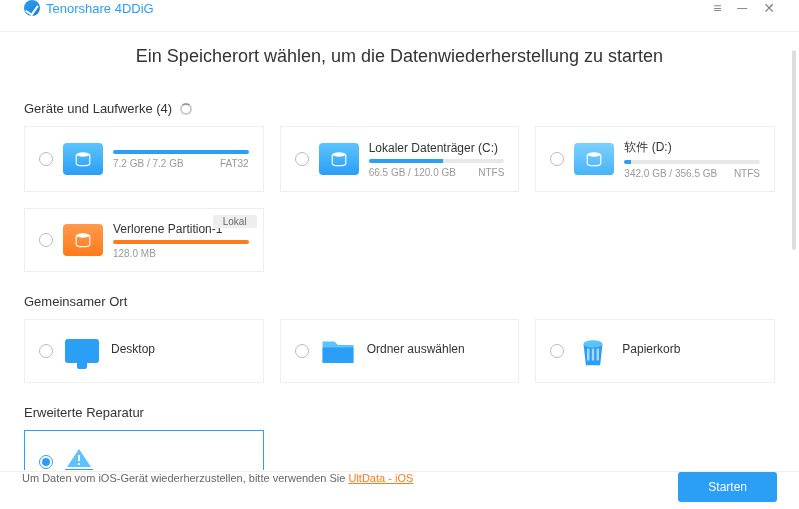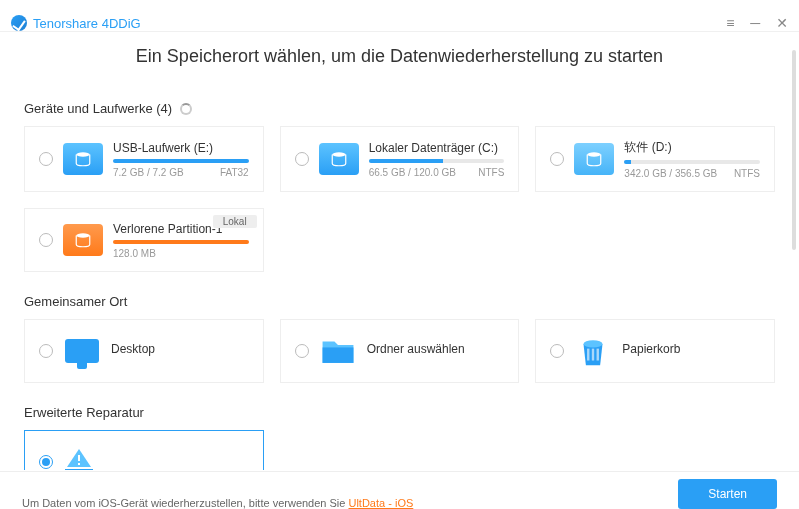--- a/index.html
+++ b/index.html
@@ -1,17 +1,17 @@
 <!DOCTYPE html>
 <html><head>
 <meta charset="utf-8">
 <style>
 *{box-sizing:border-box;margin:0;padding:0;font-family:-apple-system,BlinkMacSystemFont,"Segoe UI",Arial,sans-serif}
 body{background:#fff;width:799px;height:509px;overflow:hidden;font-size:12px;color:#333}
-.titlebar{height:32px;display:flex;align-items:flex-end;justify-content:space-between;padding:0 11px;border-bottom:1px solid #f0f0f0}
+.titlebar{height:32px;display:flex;align-items:flex-start;justify-content:space-between;padding:0 24px;border-bottom:1px solid #f0f0f0}
 .brand{display:flex;align-items:center;gap:6px}
 .logo{width:16px;height:16px;border-radius:50%;background:linear-gradient(135deg,#2a9ff5,#1c7fd4);position:relative}
 .logo:after{content:"";position:absolute;left:4px;top:3px;width:6px;height:10px;border:2px solid #fff;border-left:0;border-top:0;transform:rotate(35deg)}
 .brand-name{color:#2a9ff5;font-size:13px;font-weight:500}
 .win-ctrl{display:flex;gap:16px;color:#888}
 .win-ctrl span{cursor:pointer;font-size:14px}
 .main{padding:14px 24px 0 24px;height:438px;overflow-y:auto}
 .title{text-align:center;font-size:18px;color:#333;margin-bottom:34px}
 .section-head{font-size:13px;color:#333;margin-bottom:10px;display:flex;align-items:center;gap:8px}
 .spin{width:12px;height:12px;border:2px solid #ccc;border-top-color:#999;border-radius:50%;display:inline-block}
@@ -34,21 +34,21 @@
 .f-blue{background:#2a9ff5}
 .f-orange{background:#ff7a1a}
 .meta{display:flex;justify-content:space-between;font-size:10px;color:#999}
 .badge{position:absolute;top:6px;right:6px;background:#eee;color:#666;font-size:10px;padding:1px 10px;border-radius:2px}
 .loc-icon{width:38px;height:32px;flex:0 0 38px;display:flex;align-items:center;justify-content:center}
 .mon{width:34px;height:24px;background:#2a9ff5;border-radius:3px;position:relative}
 .mon:after{content:"";position:absolute;bottom:-6px;left:12px;width:10px;height:6px;background:#2a9ff5;border-radius:0 0 2px 2px}
 .trash svg,.folder svg,.advi svg{width:32px;height:32px}
 .a-card{width:240px}
 .a-text{font-size:11.5px;color:#333;line-height:1.3}
-.footer{position:absolute;bottom:0;left:0;right:0;height:38px;border-top:1px solid #eee;display:flex;align-items:flex-end;justify-content:space-between;padding:0 22px;background:#fff}
+.footer{position:absolute;bottom:0;left:0;right:0;height:38px;border-top:1px solid #eee;display:flex;align-items:flex-start;justify-content:space-between;padding:0 22px;background:#fff}
 .ftext{font-size:11px;color:#666}
 .ftext a{color:#ff7a1a;text-decoration:underline}
 .btn-start{background:#2a9ff5;color:#fff;border:none;padding:8px 30px;border-radius:3px;font-size:12px;cursor:pointer}
 .scrollbar{position:absolute;right:3px;top:50px;width:4px;height:200px;background:#ddd;border-radius:2px}
 </style>
 </head>
 <body>
 
 <div class="titlebar">
   <div class="brand">
@@ -72,21 +72,20 @@
   <div class="grid" id="drives">
       <div class="card">
         <span class="radio"></span>
         <span class="drive-icon di-usb">
           <svg viewBox="0 0 24 24" fill="#fff">
             <ellipse cx="12" cy="6" rx="9" ry="3"></ellipse>
             <path d="M3 6v12c0 1.7 4 3 9 3s9-1.3 9-3V6" fill="none" stroke="#fff" stroke-width="1.6"></path>
           </svg>
         </span>
         <div class="info">
-          <div class="dname">USB-Laufwerk (E:)</div>
           <div class="bar">
             <div class="fill f-blue" style="width:100%"></div>
           </div>
           <div class="meta">
             <span>7.2 GB / 7.2 GB</span>
             <span>FAT32</span>
           </div>
         </div>
       </div>
       <div class="card">

